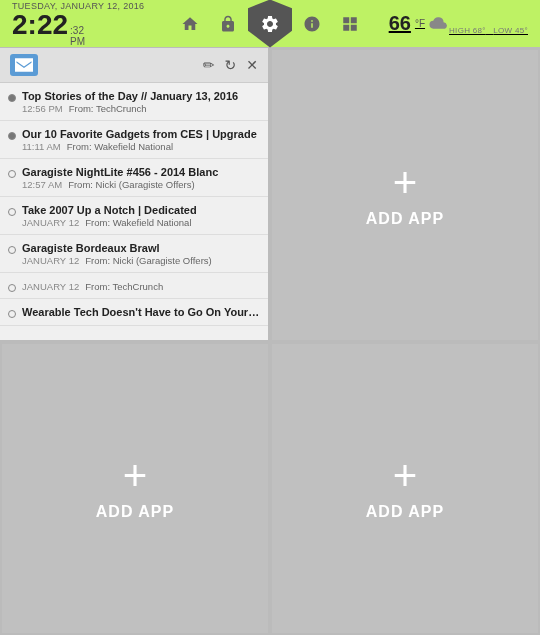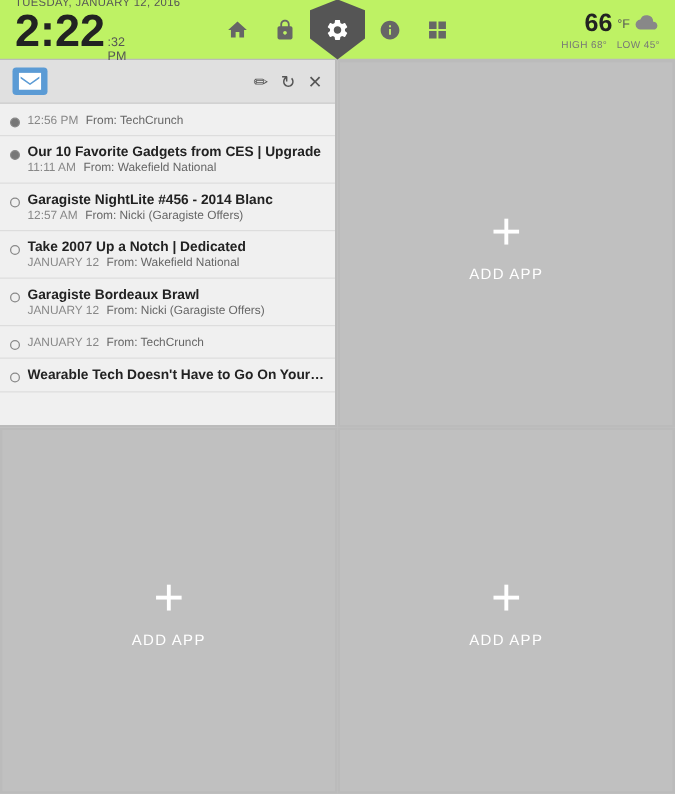--- a/index.html
+++ b/index.html
@@ -41,21 +41,21 @@
       letter-spacing: 0.3px;
     }
 
     .time-container {
       display: flex;
       align-items: baseline;
       gap: 2px;
     }
 
     .time-large {
-      font-size: 36px;
+      font-size: 28px;
       font-weight: bold;
       color: #222;
       line-height: 1;
     }
 
     .time-ampm {
       font-size: 10px;
       color: #555;
       display: flex;
       flex-direction: column;
@@ -79,23 +79,24 @@
       align-items: center;
       justify-content: center;
       cursor: pointer;
       border-radius: 4px;
       color: #666;
     }
 
     
     .top-bar-right {
       display: flex;
-      flex-direction: column;
+      flex-direction: row;
       align-items: flex-end;
       min-width: 80px;
+      text-decoration: underline;
     }
 
     .temp-row {
       display: flex;
       align-items: center;
       gap: 4px;
     }
 
     .temp-value {
       font-size: 20px;
@@ -239,22 +240,22 @@
     }
 
     .add-plus {
       font-size: 42px;
       color: white;
       font-weight: 200;
       line-height: 1;
     }
 
     .add-app-label {
-      font-size: 12px;
-      font-weight: normal;
+      font-size: 16px;
+      font-weight: bold;
       color: white;
       letter-spacing: 1px;
     }
 
     
     .gear-svg {
       width: 20px;
       height: 20px;
       fill: white;
     }
@@ -347,20 +348,21 @@
         <span class="header-icon">↻</span>
         <span class="header-icon">✕</span>
       </div>
     </div>
 
     <div class="email-list">
 
       <div class="email-item">
         <div class="email-dot unread"></div>
         <div class="email-body">
+          <div class="email-subject">Top Stories of the Day // January 13, 2016</div>
           <div class="email-meta">
             <span class="email-time">12:56 PM</span>
             <span class="email-from">From: TechCrunch</span>
           </div>
         </div>
       </div>
 
       <div class="email-item">
         <div class="email-dot unread"></div>
         <div class="email-body">

